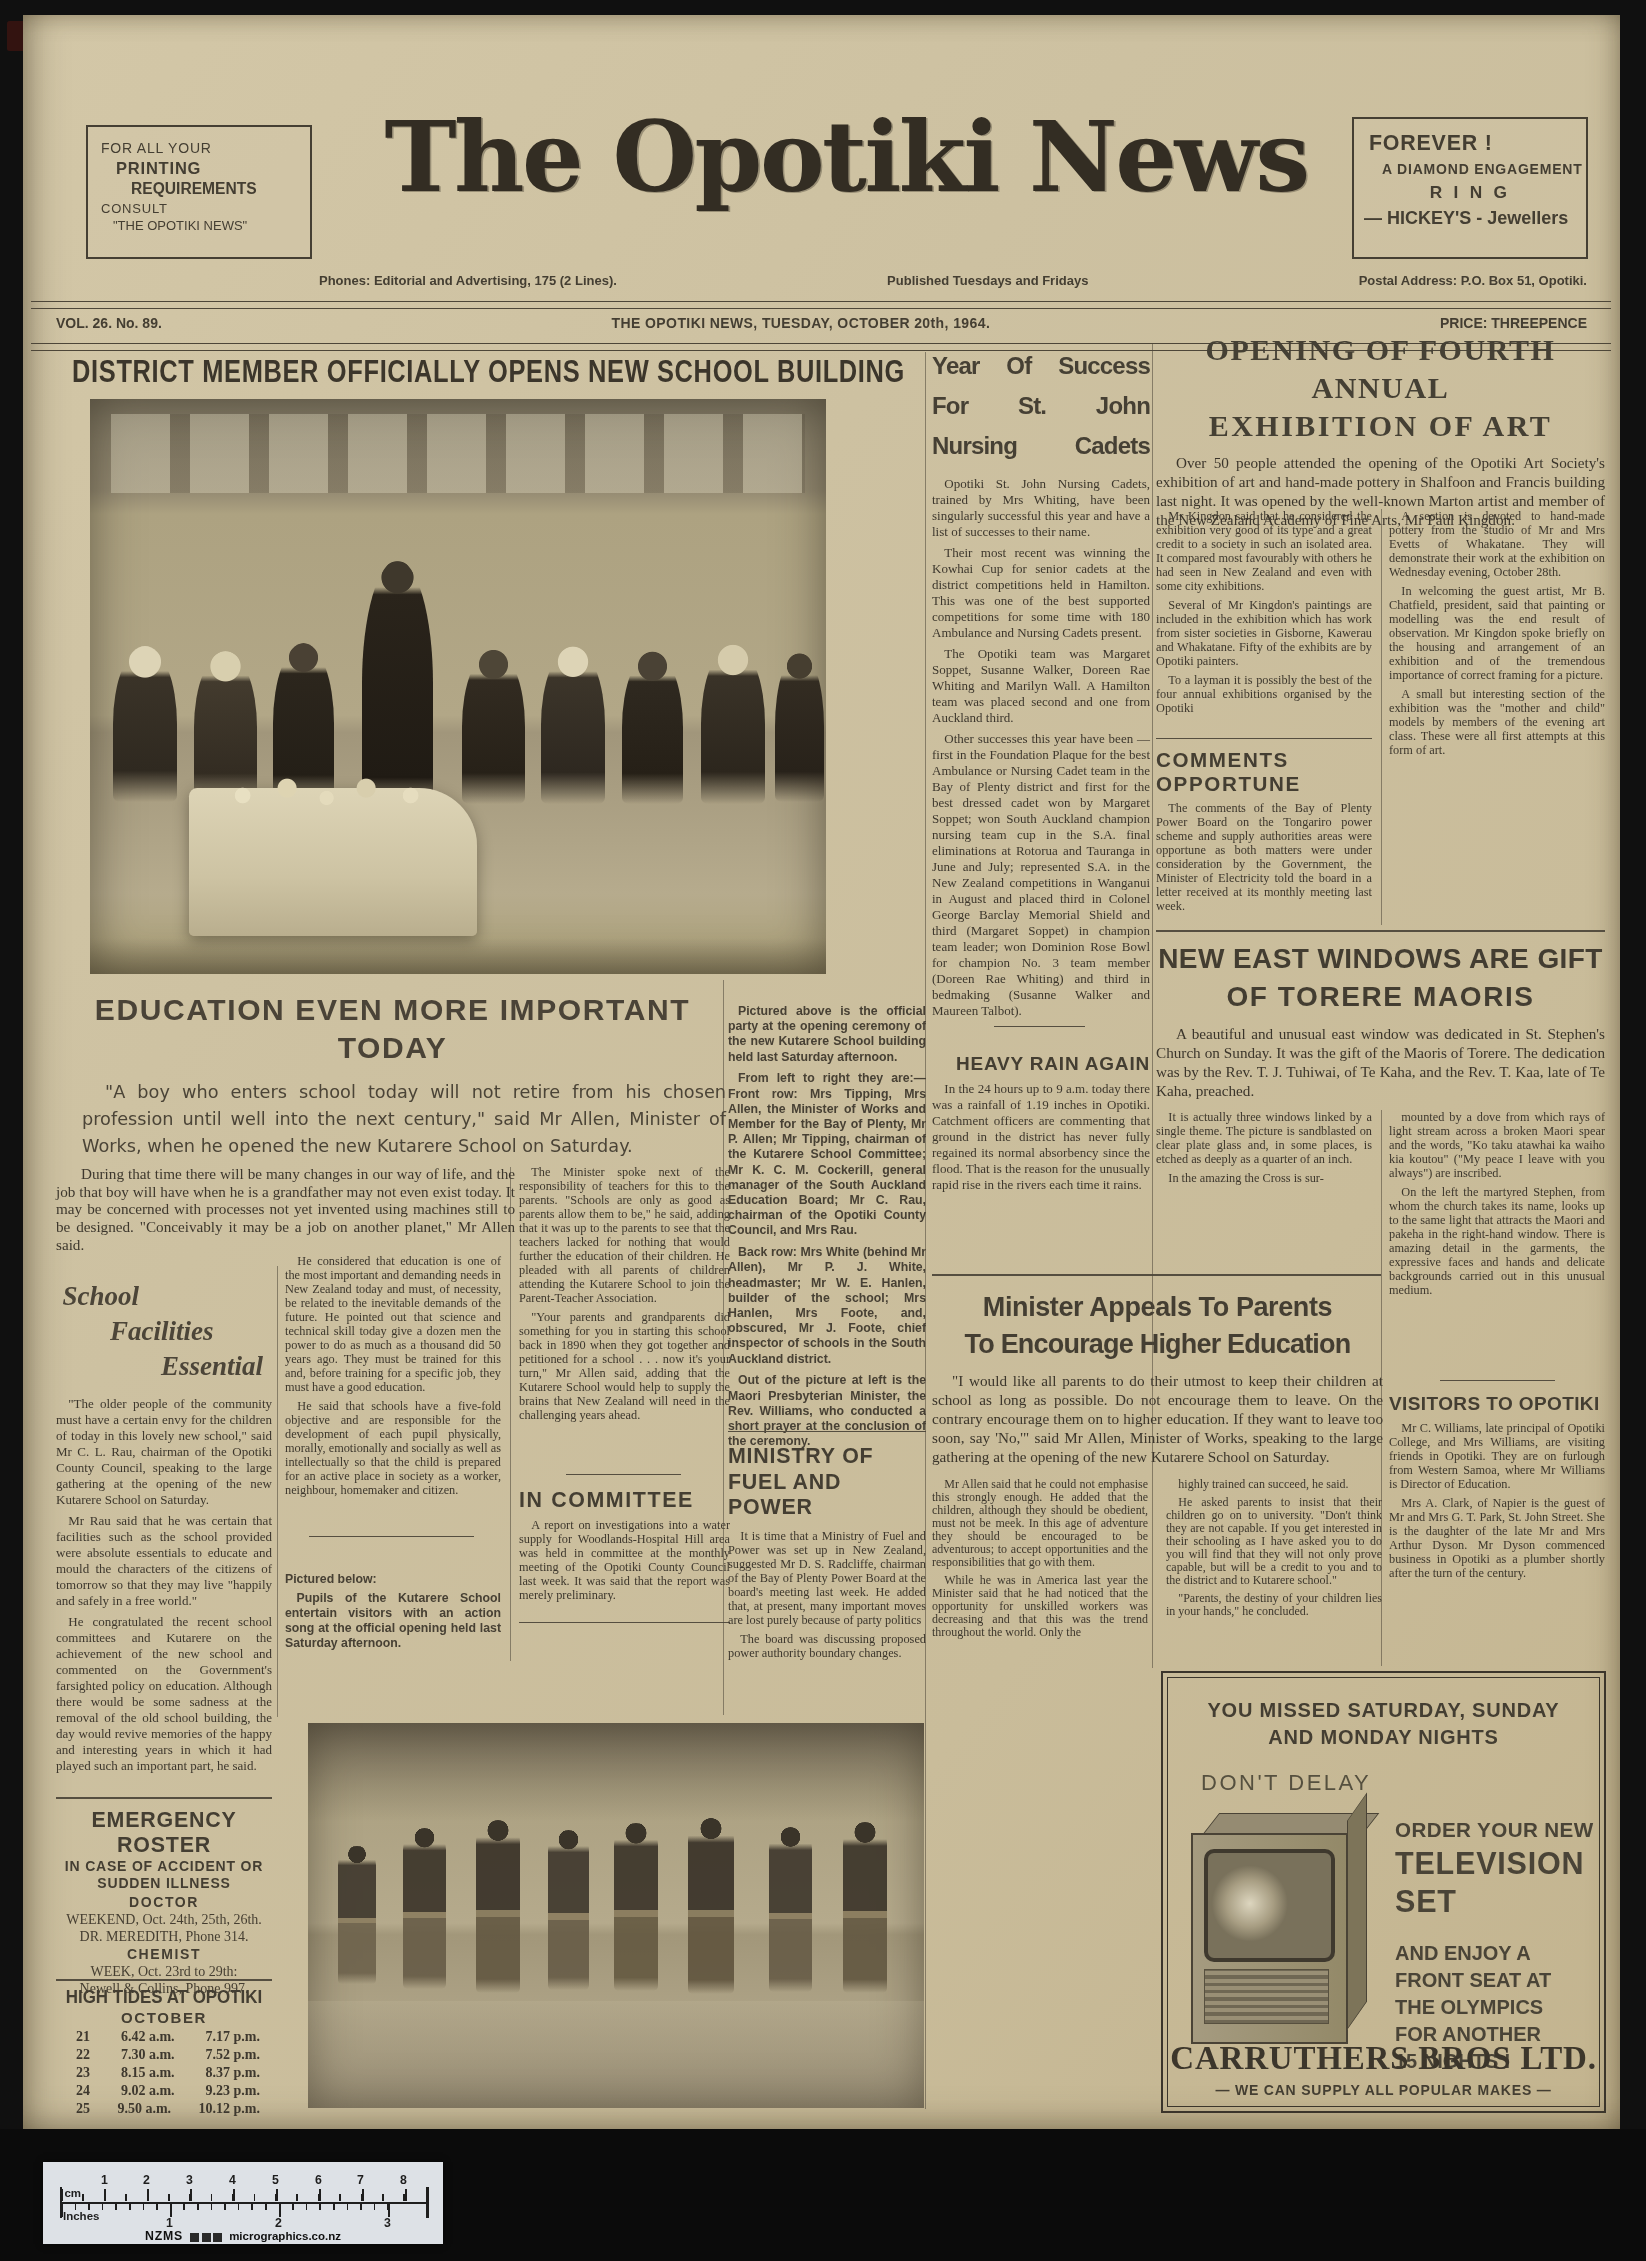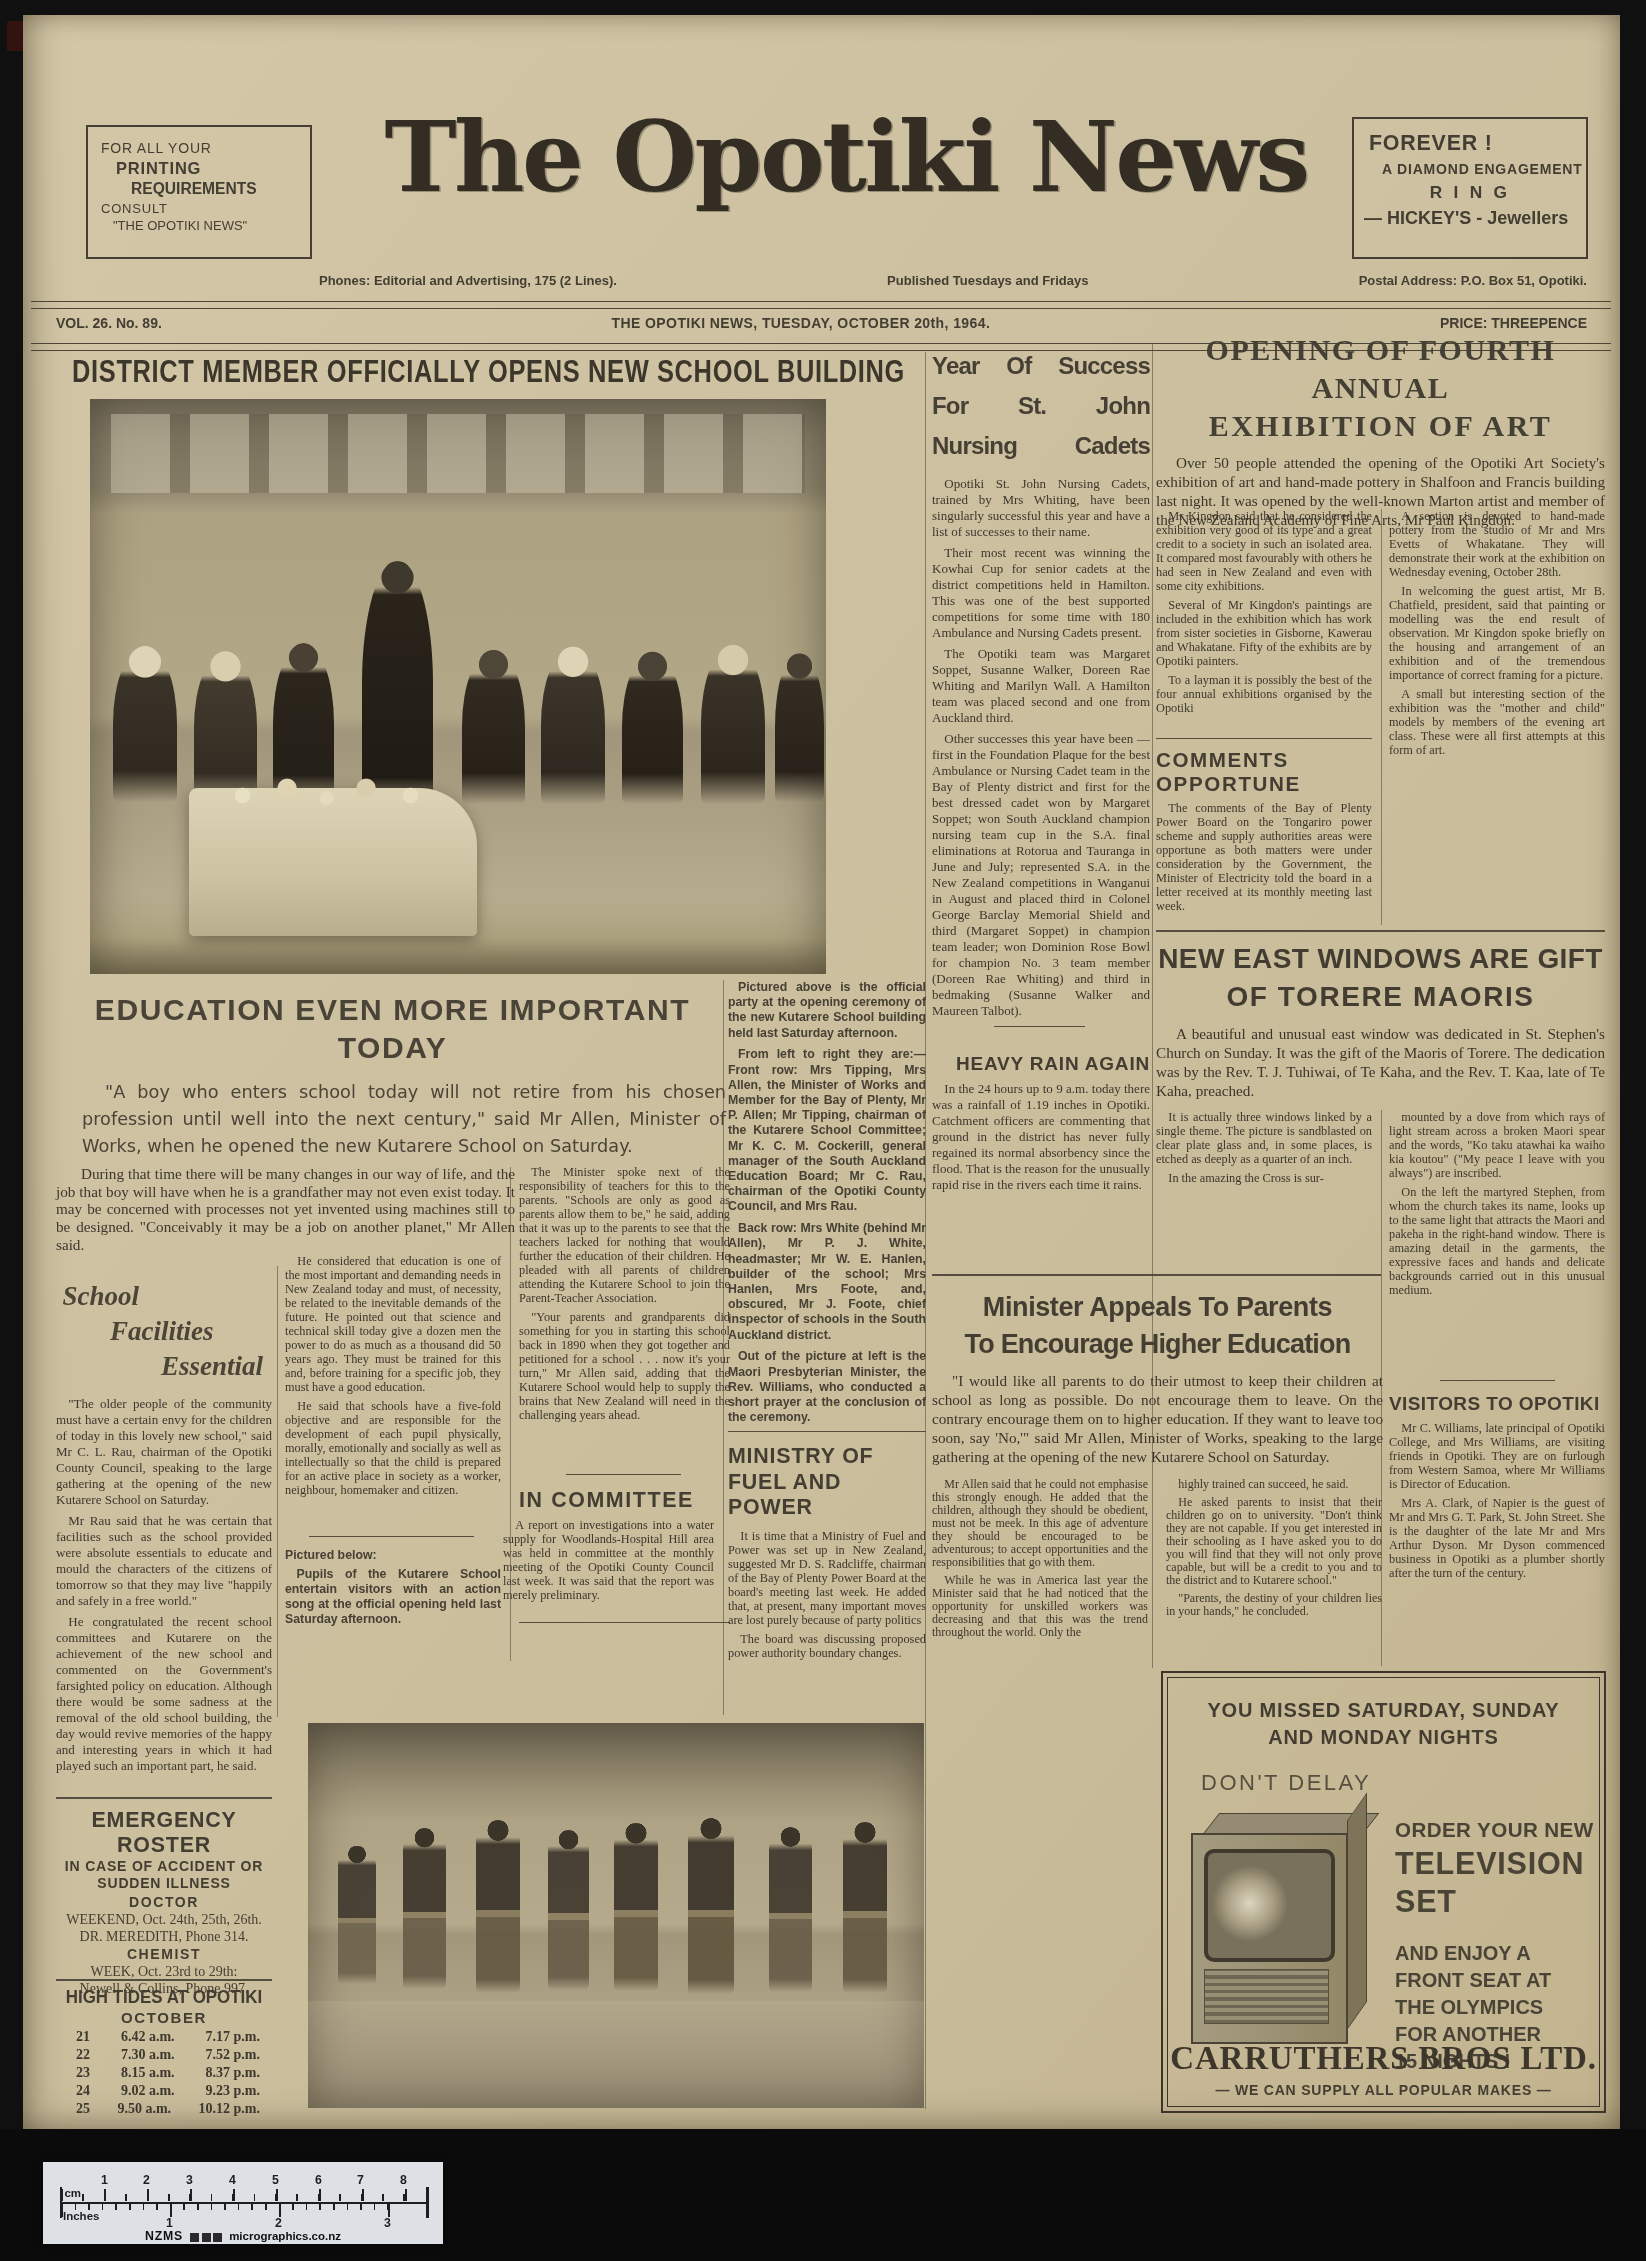--- a/index.html
+++ b/index.html
@@ -10,21 +10,21 @@
     background:linear-gradient(128deg,#d3c7a7 0%,#cdc1a1 35%,#c9bc9a 70%,#c3b48f 100%);
     box-shadow:inset 23px 0 38px -20px rgba(56,46,26,.5), inset -18px 0 30px -16.5px rgba(56,46,26,.4),
                inset 0 -23px 36px -20px rgba(56,46,26,.35), inset 0 15px 25px -15px rgba(90,78,50,.35);
     color:#3b352b;}
   .bt{font-family:"Liberation Serif",serif;font-size:12.3px;line-height:14px;text-align:justify;color:#3d372d;}
   .bt p{margin:0 0 5px;text-indent:12.3px;}
   .bt-lg{font-size:13px;line-height:16px;}
   .bt-sm{font-size:12px;line-height:13px;}
   .lead-serif{font-family:"Liberation Serif",serif;font-size:15.2px;line-height:19px;text-align:justify;color:#3b352b;}
   .lead-serif p{margin:0;text-indent:20px;}
-  .cap{font-family:"Liberation Sans",sans-serif;font-weight:bold;font-size:12.3px;line-height:15.2px;text-align:justify;color:#474034;}
+  .cap{font-family:"Liberation Sans",sans-serif;font-weight:bold;font-size:12.3px;line-height:15.2px;text-align:justify;color:#474034;margin-top:24px;}
   .cap p{margin:0 0 6.6px;text-indent:10px;}
   .sh{font-family:"Liberation Sans",sans-serif;font-weight:bold;color:#443e32;}
   .hl{font-family:"Liberation Sans",sans-serif;font-weight:bold;color:#3f392e;}
   .serifhl{font-family:"Liberation Serif",serif;font-weight:bold;color:#454034;}
   .jl{text-align:justify;text-align-last:justify;}
   .rule{position:absolute;height:1.6px;background:#554e40;}
   .rule.thin{height:0.8px;}
   .drule{position:absolute;height:5.8px;border-top:1.6px solid #4d4638;border-bottom:1.6px solid #4d4638;}
   .vrule{position:absolute;width:1.2px;background:rgba(77,70,56,.55);}
   .adbox{position:absolute;border:2.5px solid #453f33;background:rgba(210,199,170,.25);}
@@ -167,21 +167,21 @@
     <p style="text-indent:0;margin-bottom:3.3px;">Pictured below:</p>
     <p style="text-indent:11.5px;">Pupils of the Kutarere School entertain visitors with an action song at the official opening held last Saturday afternoon.</p>
   </div>
 
   <div class="abs bt" style="left:496px;top:1150px;width:211px;">
     <p>The Minister spoke next of the responsibility of teachers for this to the parents. "Schools are only as good as parents allow them to be," he said, adding that it was up to the parents to see that the teachers lacked for nothing that would further the education of their children. He pleaded with all parents of children attending the Kutarere School to join the Parent-Teacher Association.</p>
     <p>"Your parents and grandparents did something for you in starting this school back in 1890 when they got together and petitioned for a school . . . now it's your turn," Mr Allen said, adding that the Kutarere School would help to supply the brains that New Zealand will need in the challenging years ahead.</p>
   </div>
   <div class="rule thin" style="left:543px;width:115px;top:1459px;"></div>
   <div class="sh" style="position:absolute;left:496px;top:1473px;width:211px;font-size:21.4px;letter-spacing:1.6px;">IN COMMITTEE</div>
-  <div class="abs bt" style="left:480px;top:1503px;width:211px;">
+  <div class="abs bt" style="left:496px;top:1503px;width:211px;">
     <p>A report on investigations into a water supply for Woodlands-Hospital Hill area was held in committee at the monthly meeting of the Opotiki County Council last week. It was said that the report was merely preliminary.</p>
   </div>
   <div class="rule thin" style="left:496px;width:211px;top:1607px;"></div>
 
   <div class="abs cap" style="left:705px;top:965px;width:198px;height:445px;overflow:hidden;">
     <p>Pictured above is the official party at the opening ceremony of the new Kutarere School building held last Saturday afternoon.</p>
     <p>From left to right they are:— Front row: Mrs Tipping, Mrs Allen, the Minister of Works and Member for the Bay of Plenty, Mr P. Allen; Mr Tipping, chairman of the Kutarere School Committee; Mr K. C. M. Cockerill, general manager of the South Auckland Education Board; Mr C. Rau, chairman of the Opotiki County Council, and Mrs Rau.</p>
     <p>Back row: Mrs White (behind Mr Allen), Mr P. J. White, headmaster; Mr W. E. Hanlen, builder of the school; Mrs Hanlen, Mrs Foote, and, obscured, Mr J. Foote, chief inspector of schools in the South Auckland district.</p>
     <p>Out of the picture at left is the Maori Presbyterian Minister, the Rev. Williams, who conducted a short prayer at the conclusion of the ceremony.</p>
   </div>

